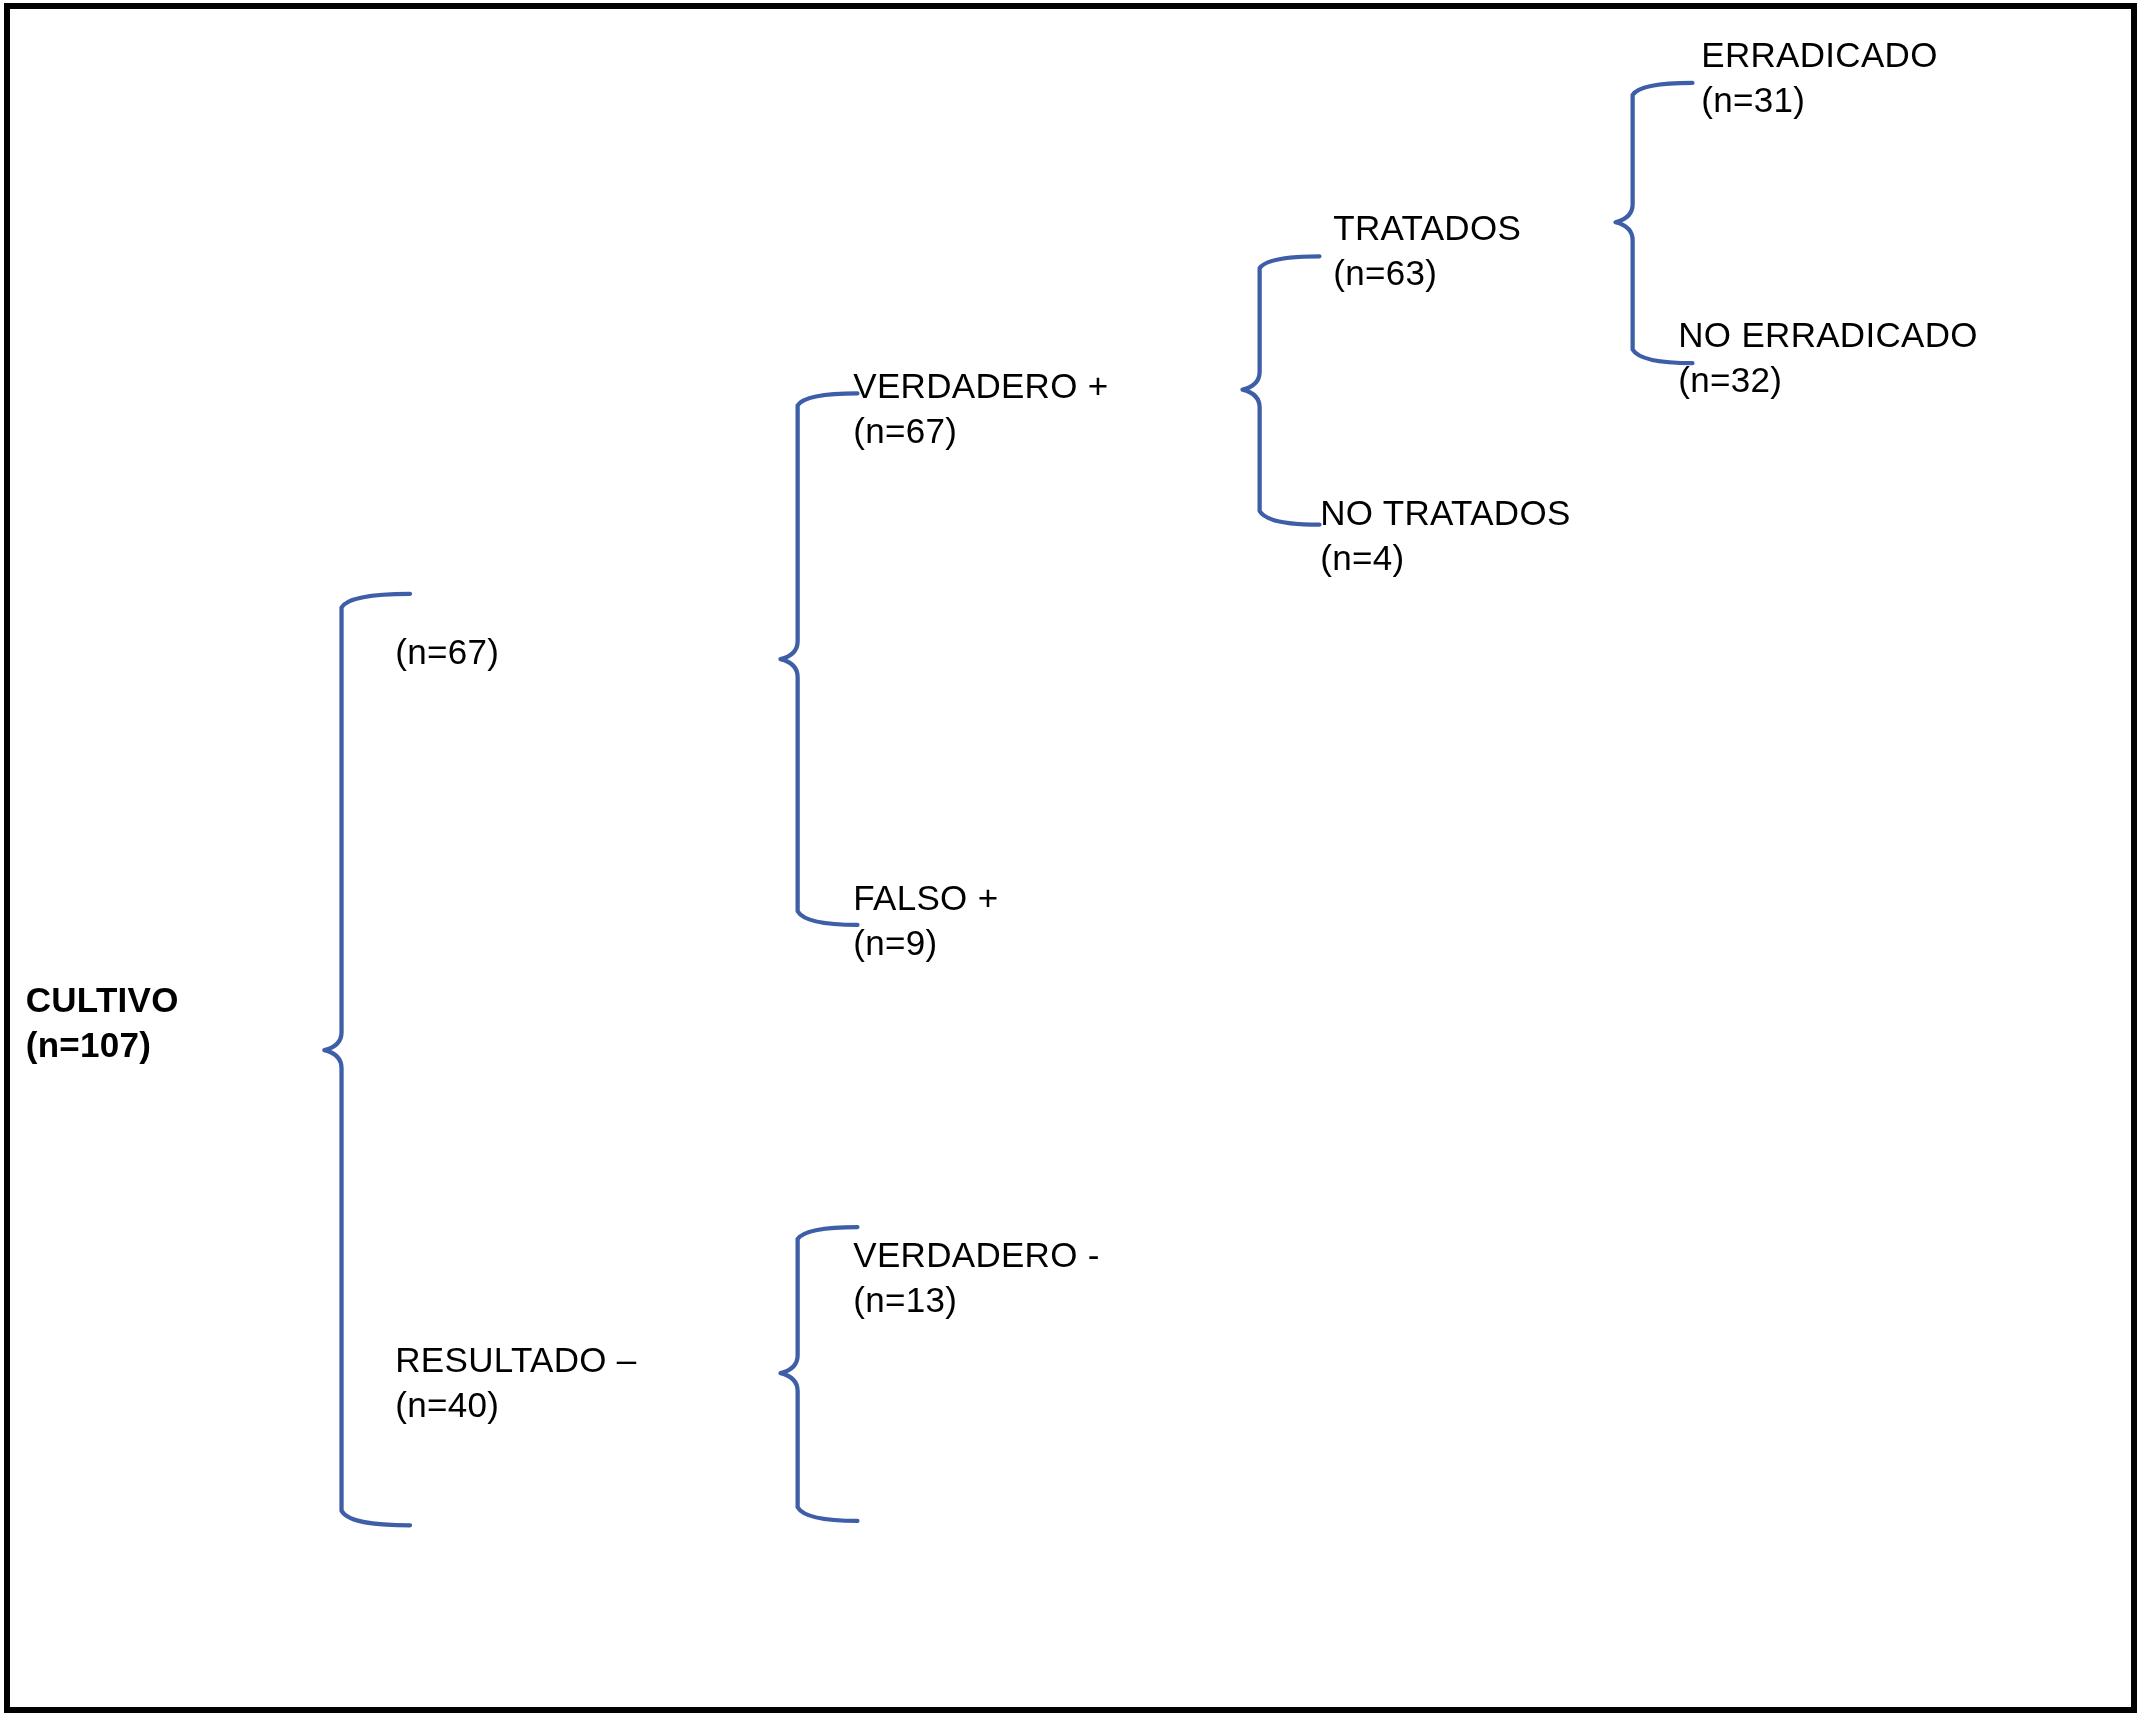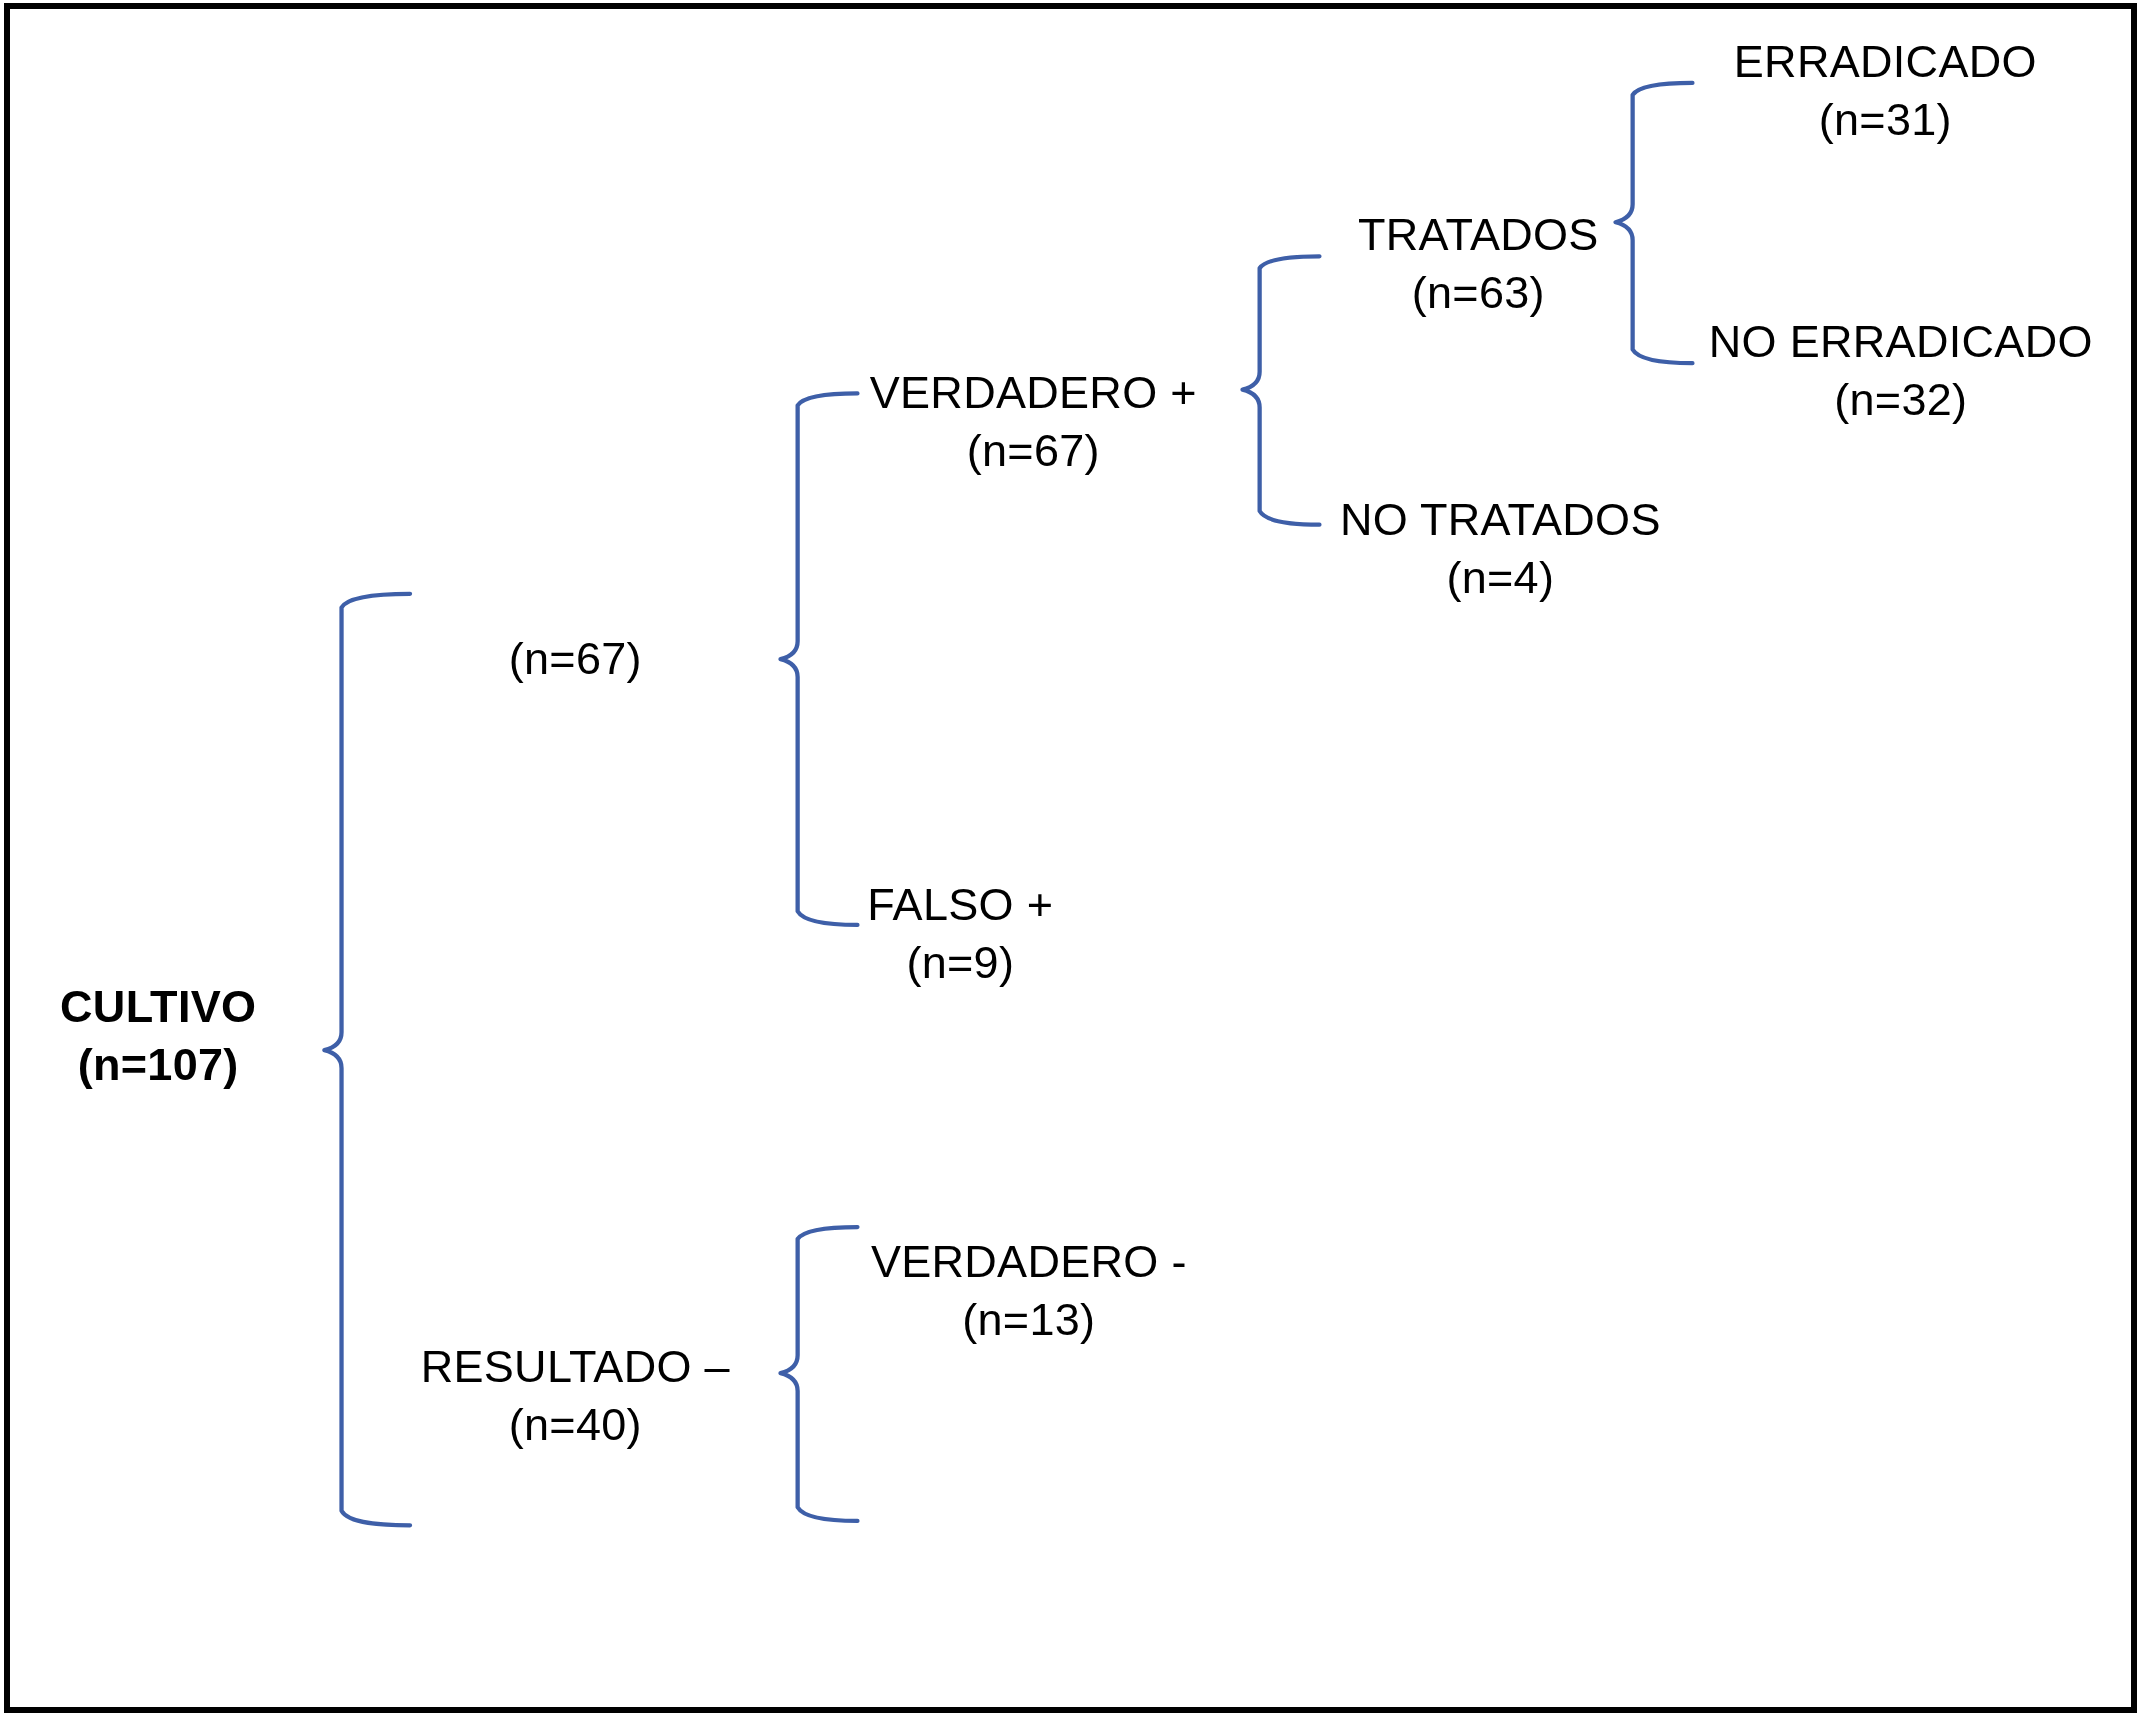--- a/index.html
+++ b/index.html
@@ -23,23 +23,23 @@
     top: 3.4px;
     width: 2133px;
     height: 1710px;
     border: 6px solid #000000;
     box-sizing: border-box;
     background: #ffffff;
   }
   .node {
     position: absolute;
     color: #000000;
-    font-size: 45px;
+    font-size: 35px;
     line-height: 1.28;
-    text-align: center;
+    text-align: left;
     white-space: nowrap;
     letter-spacing: 0.3px;
   }
   .node .label { display: block; }
   .node .count { display: block; }
   .node.root {
     font-weight: bold;
   }
   .brace {
     position: absolute;
@@ -136,21 +136,21 @@
       <span class="label">FALSO +</span>
       <span class="count">(n=9)</span>
     </div>
 
     <div class="node" style="left:843px; top:1190px; width:351px;margin-top:34px;">
       <span class="label">VERDADERO -</span>
       <span class="count">(n=13)</span>
     </div>
 
 
-    <div class="node" style="left:1323px; top:197px; width:274px;margin-left:8px;">
+    <div class="node" style="left:1323px; top:197px; width:274px;">
       <span class="label">TRATADOS</span>
       <span class="count">(n=63)</span>
     </div>
 
     <div class="node" style="left:1310px; top:482px; width:360px;">
       <span class="label">NO TRATADOS</span>
       <span class="count">(n=4)</span>
     </div>
 
     <div class="node" style="left:1691px; top:24px; width:368px;">

